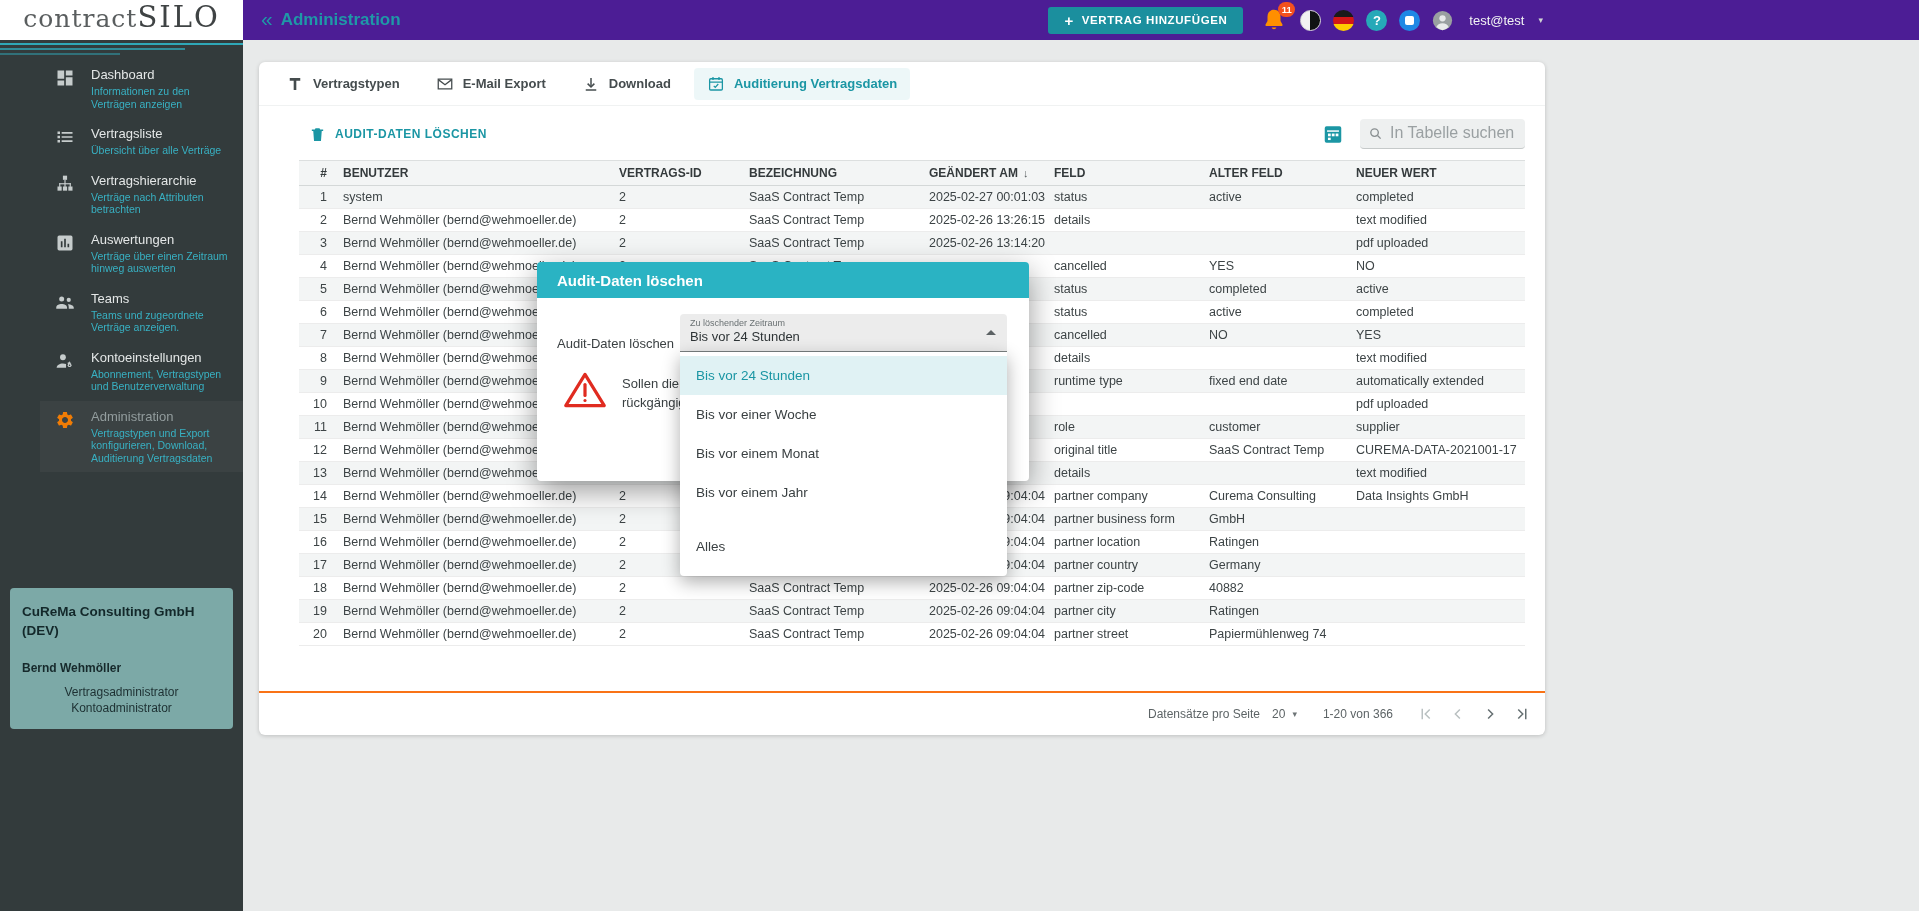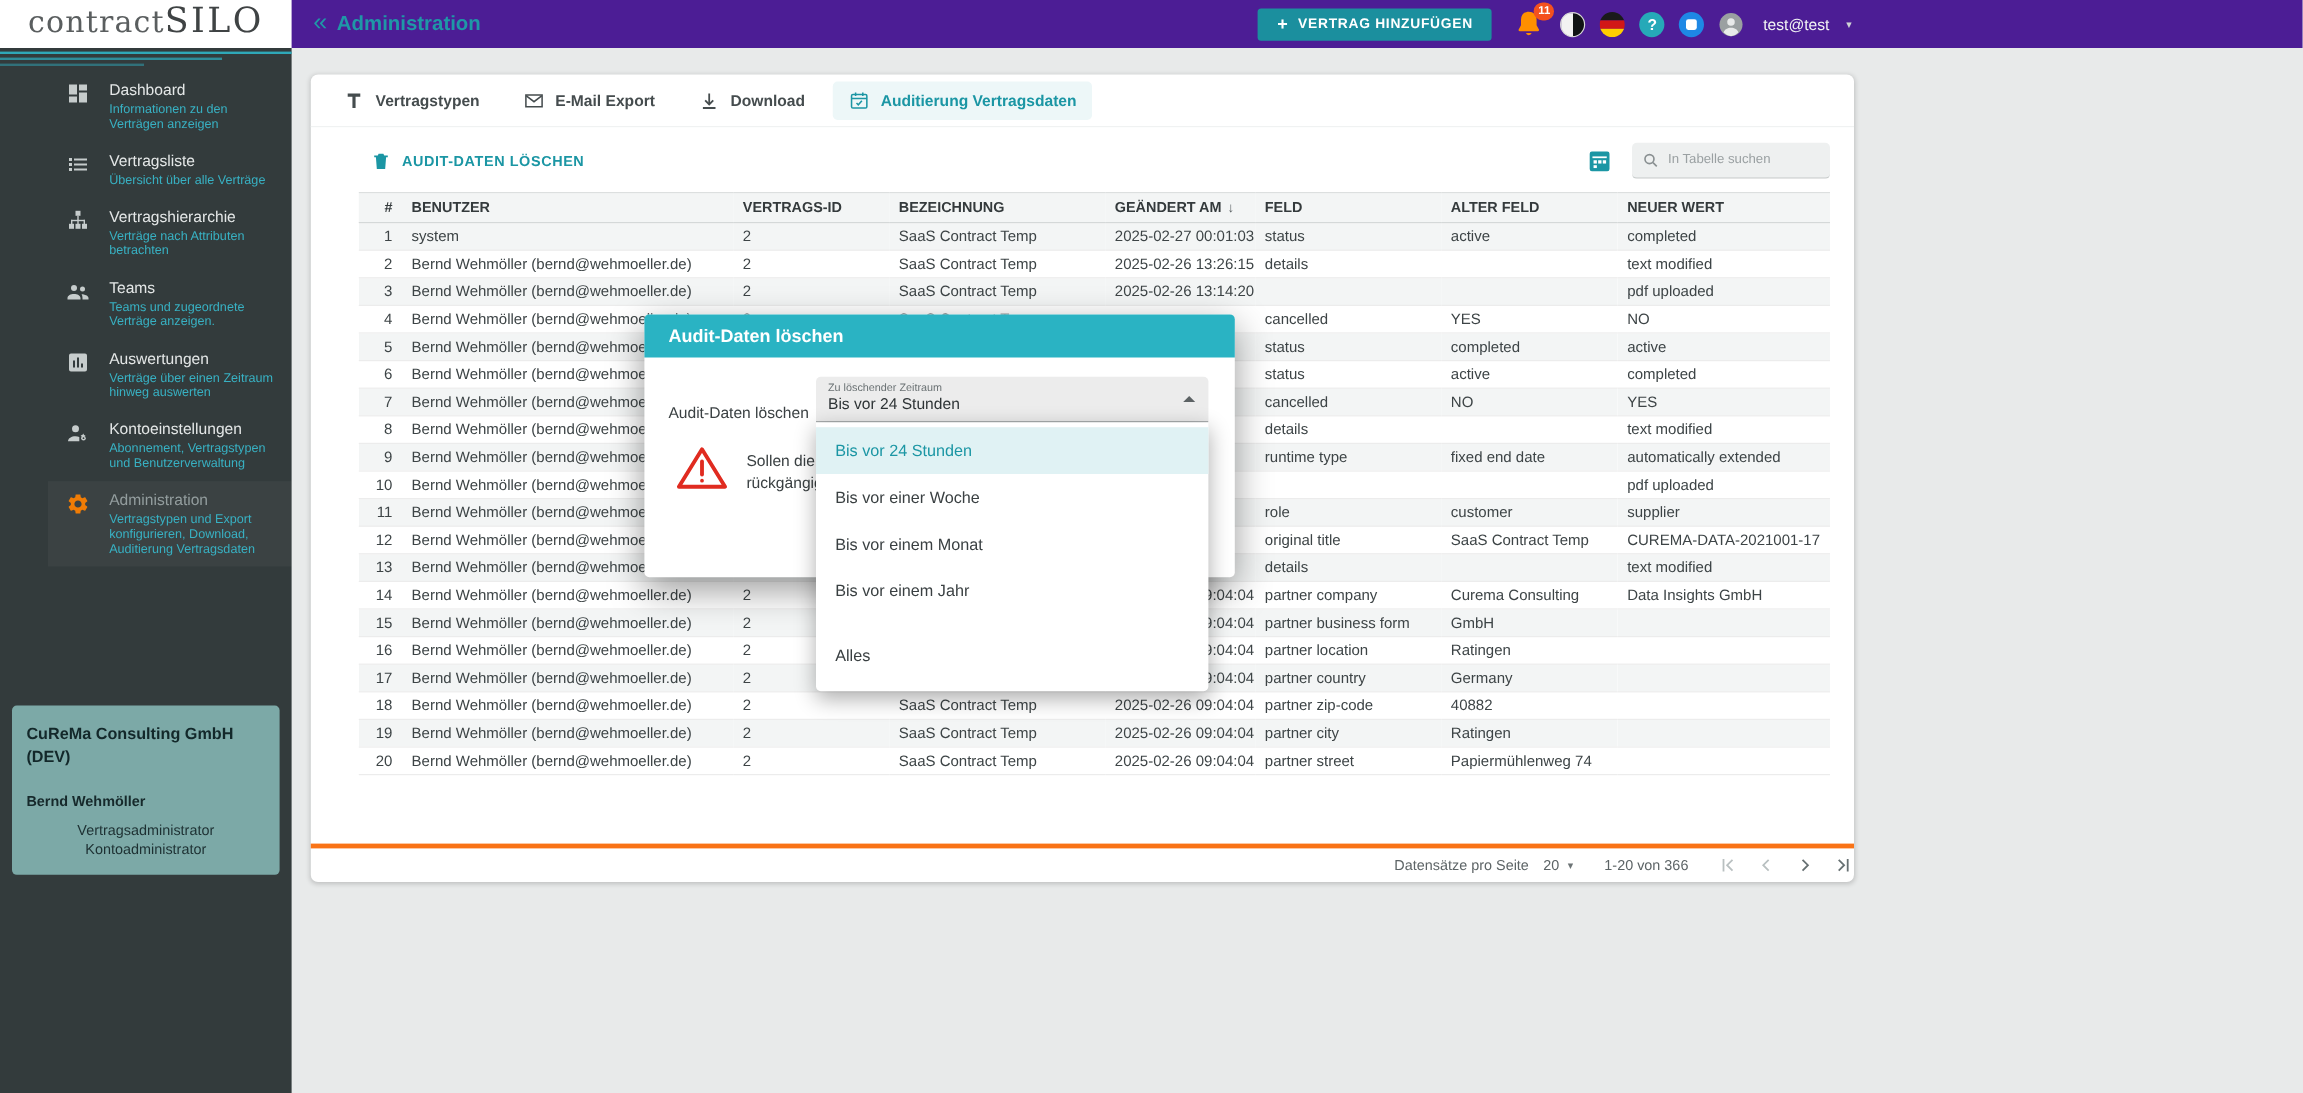--- a/index.html
+++ b/index.html
@@ -63,31 +63,31 @@
   .tab.active { color:#1b96a4; background:rgba(27,150,164,0.08); }
 
   .toolbar { display:flex; align-items:center; height:36px; margin:10px 20px 8px 50px; }
   .delete-btn { display:flex; align-items:center; gap:9px; color:#1b96a4; font-size:12px; font-weight:bold; letter-spacing:0.5px; cursor:pointer; background:none; border:none; }
   .delete-btn svg { width:17px; height:17px; }
   .toolbar-spacer { flex:1; }
   .cal-btn { width:22px; height:22px; margin-right:16px; cursor:pointer; }
   .cal-btn svg { width:22px; height:22px; display:block; }
   .search-box { position:relative; width:165px; height:30px; background:#eef0f0; border-radius:4px; border-bottom:1px solid #c5c9c9; }
   .search-box svg { position:absolute; left:8px; top:7px; width:15px; height:15px; }
-  .search-box input { position:absolute; left:30px; top:0; width:130px; height:28px; border:none; background:transparent; outline:none; font-size:11px; color:#444; font-family:"Liberation Sans", sans-serif; }
+  .search-box input { position:absolute; left:30px; top:0; width:130px; height:28px; border:none; background:transparent; outline:none; font-size:16px; color:#444; font-family:"Liberation Sans", sans-serif; }
   .search-box input::placeholder { color:#9aa0a2; }
 
   table.audit { border-collapse:collapse; table-layout:fixed; margin:8px 20px 0 40px; width:1226px; }
   table.audit th { text-align:left; font-size:12px; color:#343a3c; background:#f3f5f5; border-top:1px solid #dcdfdf; border-bottom:1px solid #d4d8d8; padding:5px 8px; height:25px; cursor:pointer; white-space:nowrap; }
   table.audit th.num, table.audit td.num { text-align:right; }
   table.audit td { font-size:12.5px; color:#3d4446; padding:3px 8px; height:23px; border-bottom:1px solid #ececec; white-space:nowrap; overflow:hidden; }
   table.audit tbody tr:nth-child(odd) { background:#f3f5f5; }
   .sort-arrow { margin-left:5px; font-size:11px; color:#555c5e; }
 
-  .card-footer { position:absolute; left:0; right:0; bottom:0; height:32px; border-top:4px solid #f97316; display:flex; align-items:center; justify-content:flex-end; font-size:12px; color:#5d6466; }
+  .card-footer { position:absolute; left:0; right:0; bottom:0; height:44px; border-top:2px solid #f97316; display:flex; align-items:center; justify-content:flex-end; padding-right:14px; font-size:12px; color:#5d6466; }
   .rpp-label { margin-right:12px; }
   .rpp-select { display:flex; align-items:center; gap:7px; cursor:pointer; margin-right:26px; }
   .rpp-caret { font-size:9px; color:#6d7476; }
   .range { margin-right:24px; }
   .pager { display:flex; align-items:center; gap:14px; }
   .pager span { width:18px; height:18px; cursor:pointer; }
   .pager svg { width:18px; height:18px; display:block; }
 
   
   .modal { position:absolute; left:537px; top:262px; width:492px; z-index:40; background:#fff; border-radius:4px; box-shadow:0 10px 30px rgba(0,0,0,.4); }
@@ -198,39 +198,39 @@
             </svg>
           </span>
           <span>
             <span class="nav-label">Vertragshierarchie</span>
             <span class="nav-desc">Verträge nach Attributen betrachten</span>
           </span>
         </div>
         <div class="nav-item">
           <span class="nav-icon">
             <svg viewBox="0 0 24 24" fill="currentColor">
+              <path d="M19 3H5a2 2 0 0 0-2 2v14a2 2 0 0 0 2 2h14a2 2 0 0 0 2-2V5a2 2 0 0 0-2-2zM9 17H7v-7h2v7zm4 0h-2V7h2v10zm4 0h-2v-4h2v4z"></path>
+            </svg>
+          </span>
+          <span>
+            <span class="nav-label">Auswertungen</span>
+            <span class="nav-desc">Verträge über einen Zeitraum hinweg auswerten</span>
+          </span>
+        </div>
+        <div class="nav-item">
+          <span class="nav-icon">
+            <svg viewBox="0 0 24 24" fill="currentColor">
               <circle cx="8" cy="8.5" r="3"></circle>
               <circle cx="16.5" cy="9.5" r="2.5"></circle>
               <path d="M1.5 18.5c0-2.8 3.2-4.2 6.5-4.2s6.5 1.4 6.5 4.2V20H1.5zM15.6 14.6c2.9.2 6.9 1.4 6.9 3.9V20h-6v-1.5c0-1.6-.3-2.9-.9-3.9z"></path>
             </svg>
           </span>
           <span>
             <span class="nav-label">Teams</span>
             <span class="nav-desc">Teams und zugeordnete Verträge anzeigen.</span>
-          </span>
-        </div>
-        <div class="nav-item">
-          <span class="nav-icon">
-            <svg viewBox="0 0 24 24" fill="currentColor">
-              <path d="M19 3H5a2 2 0 0 0-2 2v14a2 2 0 0 0 2 2h14a2 2 0 0 0 2-2V5a2 2 0 0 0-2-2zM9 17H7v-7h2v7zm4 0h-2V7h2v10zm4 0h-2v-4h2v4z"></path>
-            </svg>
-          </span>
-          <span>
-            <span class="nav-label">Auswertungen</span>
-            <span class="nav-desc">Verträge über einen Zeitraum hinweg auswerten</span>
           </span>
         </div>
         <div class="nav-item">
           <span class="nav-icon">
             <svg viewBox="0 0 24 24" fill="currentColor">
               <circle cx="9.5" cy="7.5" r="3.5"></circle>
               <path d="M2 20c0-3 3.5-5 7.5-5 1.4 0 2.7.25 3.8.7V20H2z"></path>
               <path d="M17.5 12.2l.45 1.6 1.6.45-1.15 1.15.15 1.65-1.5-.7-1.5.7.15-1.65-1.15-1.15 1.6-.45z"></path>
               <circle cx="17.5" cy="17" r="2.3"></circle>
               <circle cx="17.5" cy="17" r=".9" fill="#333b3c"></circle>

